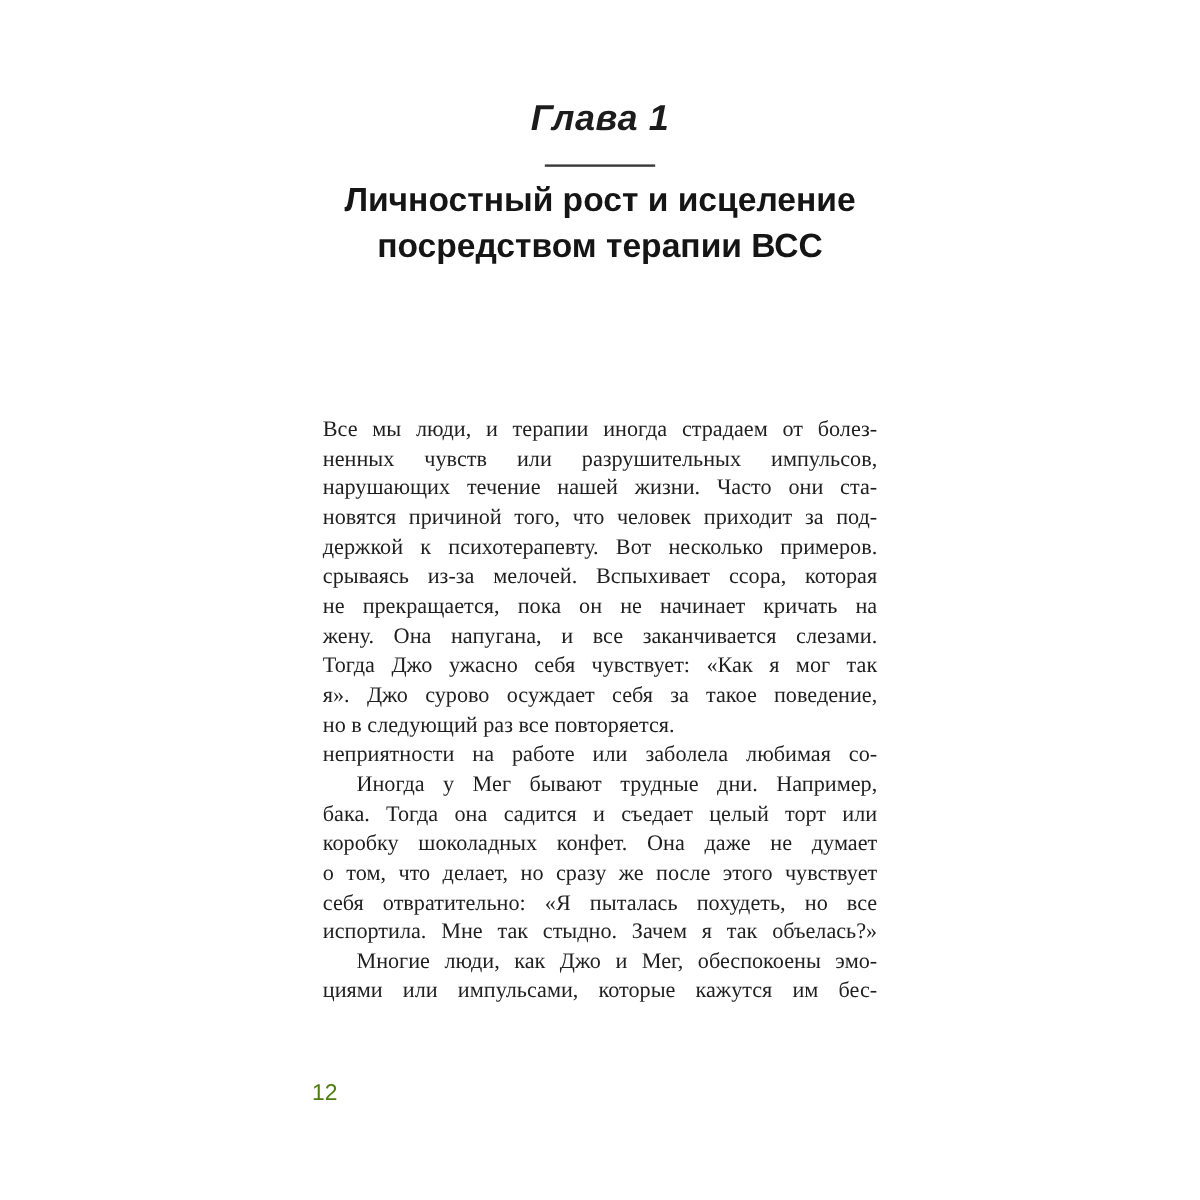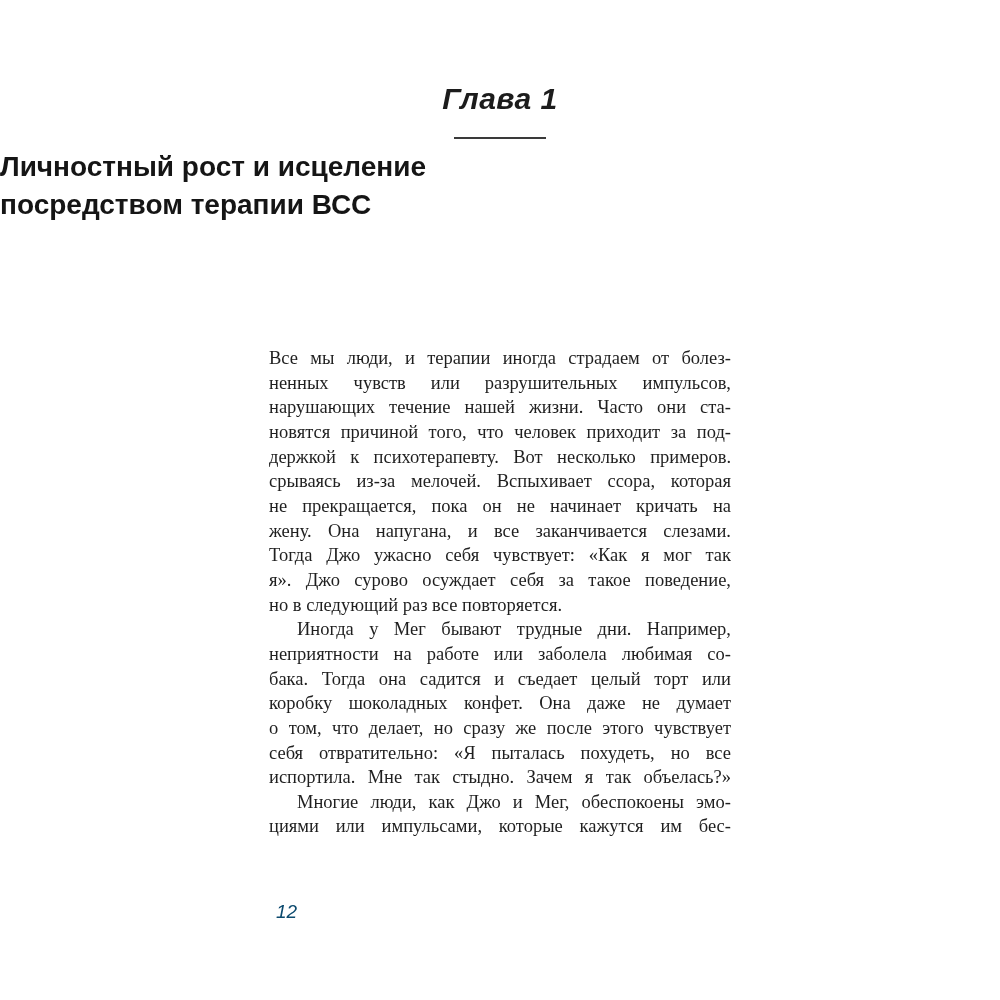--- a/index.html
+++ b/index.html
@@ -35,20 +35,21 @@
     transform: translateX(-50%);
     width: 92px;
     height: 0;
     border-top: 2px solid #3a3a3a;
   }
   .chapter-title {
     position: absolute;
     top: 148px;
     left: 0;
     width: 100%;
+    text-align: center;
     font-family: "Liberation Sans", sans-serif;
     font-weight: 700;
     font-size: 28px;
     line-height: 38px;
     color: #151515;
   }
   .body-text {
     position: absolute;
     top: 346px;
     left: 269px;
@@ -67,25 +68,24 @@
   .line.last-left {
     text-align: right;
     text-align-last: left;
   }
   .line.indent {
     text-indent: 28px;
   }
   .page-number {
     position: absolute;
     top: 901px;
-    left: 276px;
+    left: 260px;
     font-family: "Liberation Sans", sans-serif;
     font-size: 19px;
-    color: #0c4a6e;
-    font-style: italic;
+    color: #4d7c0f;
   }
 </style>
 </head>
 <body>
 
 <div class="page">
   <div class="chapter-label">Глава 1</div>
 
   <div class="chapter-rule"></div>
 
@@ -104,22 +104,22 @@
       </div>
       <div class="para">
         <div class="line">срываясь из-за мелочей. Вспыхивает ссора, которая</div>
         <div class="line">не прекращается, пока он не начинает кричать на</div>
         <div class="line">жену. Она напугана, и все заканчивается слезами.</div>
         <div class="line">Тогда Джо ужасно себя чувствует: «Как я мог так</div>
         <div class="line">я». Джо сурово осуждает себя за такое поведение,</div>
         <div class="line last-left">но в следующий раз все повторяется.</div>
       </div>
       <div class="para">
+        <div class="line">неприятности на работе или заболела любимая со-</div>
         <div class="line indent">Иногда у Мег бывают трудные дни. Например,</div>
-        <div class="line">неприятности на работе или заболела любимая со-</div>
         <div class="line">бака. Тогда она садится и съедает целый торт или</div>
         <div class="line">коробку шоколадных конфет. Она даже не думает</div>
         <div class="line">о том, что делает, но сразу же после этого чувствует</div>
         <div class="line">себя отвратительно: «Я пыталась похудеть, но все</div>
         <div class="line">испортила. Мне так стыдно. Зачем я так объелась?»</div>
       </div>
       <div class="para">
         <div class="line indent">Многие люди, как Джо и Мег, обеспокоены эмо-</div>
         <div class="line">циями или импульсами, которые кажутся им бес-</div>
       </div>

